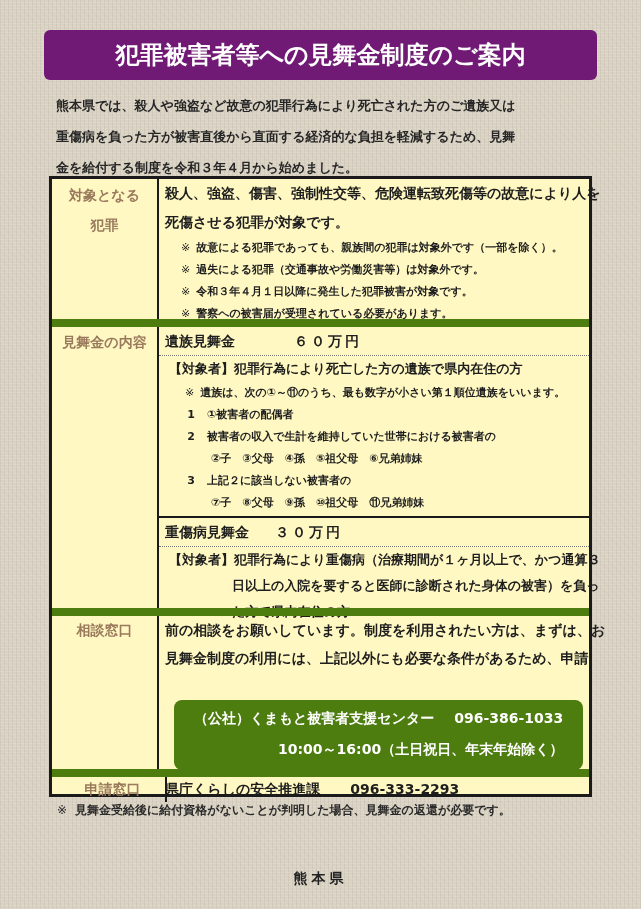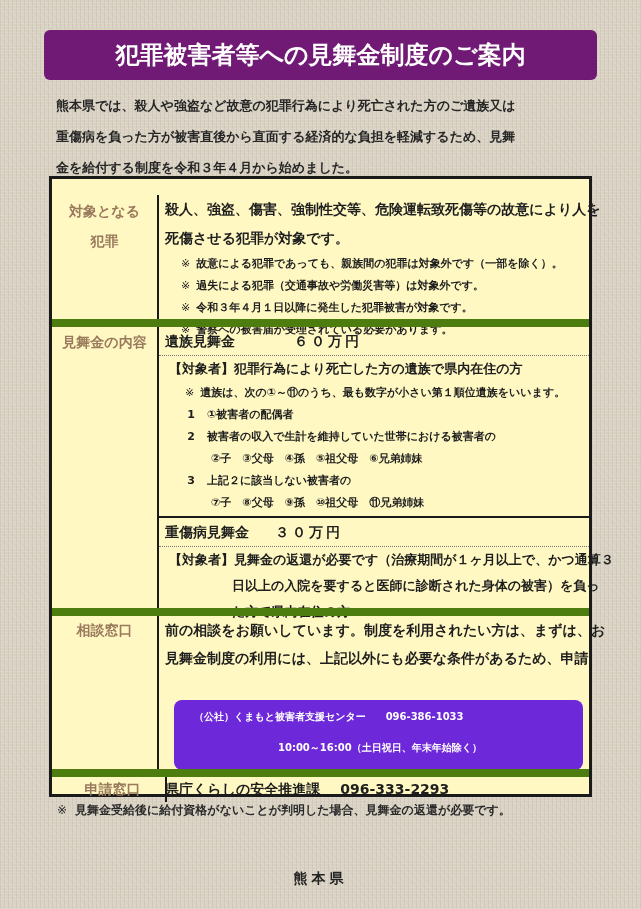--- a/index.html
+++ b/index.html
@@ -41,22 +41,22 @@
   .note .mark { margin-right: 6px; font-weight: normal; }
   .sub-head { font-size: 14px; font-weight: bold; line-height: 28px; padding-left: 6px; white-space: nowrap; }
   .sub-head .amount { margin-left: 59px; letter-spacing: 3px; }
   .dotted { border-top: 1px dotted #777; margin-left: 0; }
   .target-line { font-size: 13px; font-weight: bold; line-height: 26px; padding-left: 6px; white-space: nowrap; }
   .target-cont { font-size: 13px; font-weight: bold; line-height: 26px; padding-left: 73px; white-space: nowrap; }
   .order-line { font-size: 11px; font-weight: bold; line-height: 22px; white-space: nowrap; }
   .section-divider { border-top: 2px solid #1a1a1a; }
   .callout {
     position: absolute; left: 15px; top: 84px; width: 409px; height: 70px;
-    background: #6d28d9; border-radius: 8px; color: #ffffff;
-    font-weight: bold; font-size: 10px;
+    background: #4d7c0f; border-radius: 8px; color: #ffffff;
+    font-weight: bold; font-size: 14px;
   }
   .callout .c1 { position: absolute; top: 10px; left: 20px; white-space: nowrap; }
   .callout .c1 .phone { margin-left: 20px; }
   .callout .c2 { position: absolute; top: 41px; left: 104px; white-space: nowrap; }
   .footnotes { position: absolute; left: 57px; top: 798px; font-size: 12px; font-weight: bold; line-height: 25px; color: #2a2a2a; }
   .footnotes .mark { margin-right: 8px; font-weight: normal; }
   .footer-org { position: absolute; left: 0; width: 641px; top: 870px; text-align: center; font-size: 14px; font-weight: bold; letter-spacing: 4px; color: #222; }
 </style>
 </head>
 <body>
@@ -66,21 +66,21 @@
 </div>
 
 <div class="intro">
   <div>熊本県では、殺人や強盗など故意の犯罪行為により死亡された方のご遺族又は</div>
   <div>重傷病を負った方が被害直後から直面する経済的な負担を軽減するため、見舞</div>
   <div>金を給付する制度を令和３年４月から始めました。</div>
 </div>
 
 <div class="table">
 
-  <div class="row" style="top:16px; height:160px;">
+  <div class="row" style="top:0; height:160px;">
     <div class="label-cell" style="padding-top:1px;">
       <div>対象となる</div>
       <div>犯罪</div>
     </div>
     <div class="content-cell">
       <div class="main-text">殺人、強盗、傷害、強制性交等、危険運転致死傷等の故意により人を</div>
       <div class="main-text">死傷させる犯罪が対象です。</div>
       <div class="note"><span class="mark">※</span><span>故意による犯罪であっても、親族間の犯罪は対象外です（一部を除く）。</span></div>
       <div class="note"><span class="mark">※</span><span>過失による犯罪（交通事故や労働災害等）は対象外です。</span></div>
       <div class="note"><span class="mark">※</span><span>令和３年４月１日以降に発生した犯罪被害が対象です。</span></div>
@@ -101,21 +101,21 @@
       <div class="order-line"><span style="display:inline-block;width:48px;text-align:right;padding-right:12px;box-sizing:border-box;">2</span><span>被害者の収入で生計を維持していた世帯における被害者の</span></div>
       <div class="order-line"><span style="display:inline-block;width:52px;"></span><span>②子　③父母　④孫　⑤祖父母　⑥兄弟姉妹</span></div>
       <div class="order-line"><span style="display:inline-block;width:48px;text-align:right;padding-right:12px;box-sizing:border-box;">3</span><span>上記２に該当しない被害者の</span></div>
       <div class="order-line"><span style="display:inline-block;width:52px;"></span><span>⑦子　⑧父母　⑨孫　⑩祖父母　⑪兄弟姉妹</span></div>
 
       <div class="section-divider" style="margin-top:2px;"></div>
       <div class="sub-head">
         <span>重傷病見舞金</span><span class="amount" style="margin-left:26px;">３０万円</span>
       </div>
       <div class="dotted"></div>
-      <div class="target-line" style="padding-left:10px;">【対象者】見舞金の返還が必要です（治療期間が１ヶ月以上で、かつ通算３</div>
+      <div class="target-line" style="padding-left:10px;">【対象者】犯罪行為により重傷病（治療期間が１ヶ月以上で、かつ通算３</div>
       <div class="target-cont">日以上の入院を要すると医師に診断された身体の被害）を負っ</div>
       <div class="target-cont">た方で県内在住の方</div>
     </div>
   </div>
 
   <div class="row" style="top:429px; height:161px;">
     <div class="label-cell" style="line-height:28px;">相談窓口</div>
     <div class="content-cell">
       <div class="main-text" style="line-height:28px;">前の相談をお願いしています。制度を利用されたい方は、まずは、お</div>
       <div class="main-text" style="line-height:28px;">見舞金制度の利用には、上記以外にも必要な条件があるため、申請</div>
@@ -125,21 +125,21 @@
         </div>
         <div class="c2">10:00～16:00（土日祝日、年末年始除く）</div>
       </div>
     </div>
   </div>
 
   <div class="row" style="top:590px; height:25px;">
     <div class="label-cell" style="line-height:25px;margin-left:8px;">申請窓口</div>
     <div class="content-cell">
       <div class="main-text" style="line-height:25px;">
-        <span>県庁くらしの安全推進課</span><span style="margin-left:20px;">096-333-2293</span>
+        <span>県庁くらしの安全推進課</span><span style="margin-left:30px;">096-333-2293</span>
       </div>
     </div>
   </div>
 </div>
 
 <div class="footnotes">
   <div><span class="mark">※</span><span>見舞金受給後に給付資格がないことが判明した場合、見舞金の返還が必要です。</span></div>
 </div>
 
 <div class="footer-org">熊本県</div>

